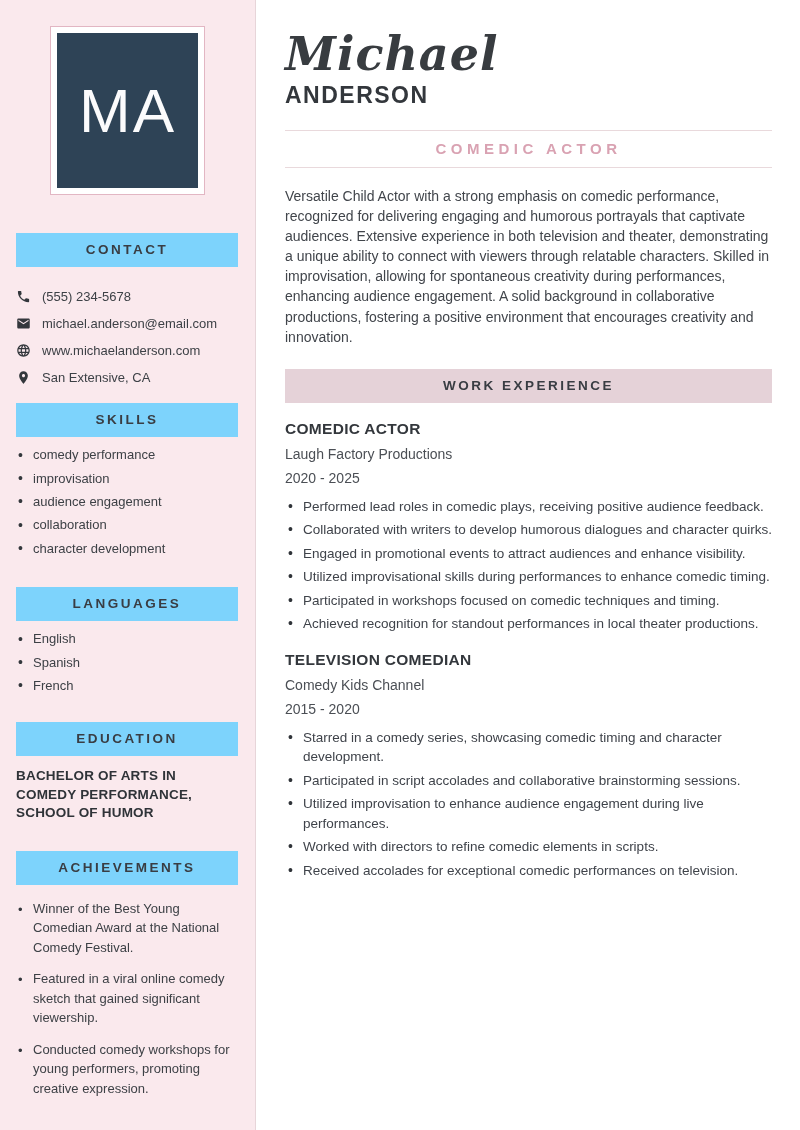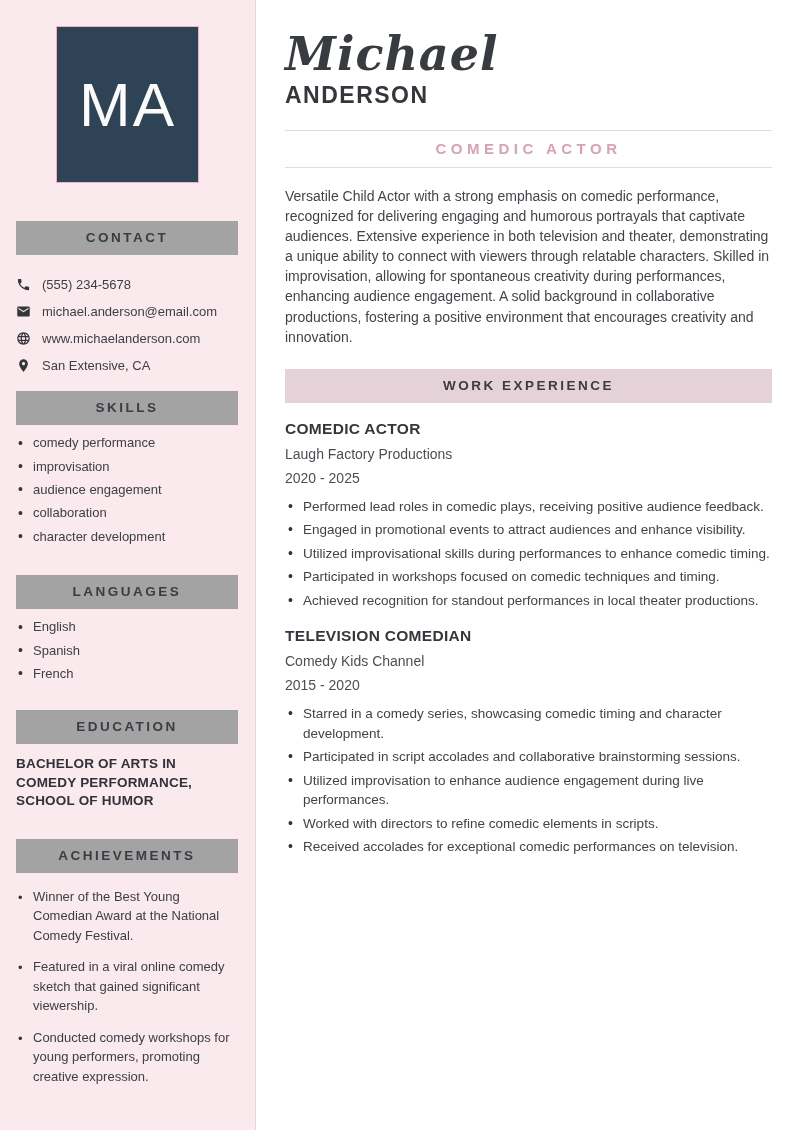--- a/index.html
+++ b/index.html
@@ -16,32 +16,33 @@
     width:256px;min-width:256px;height:1130px;
     background:#fae9ed;
     border-right:1px solid #e7d5d9;
     box-sizing:border-box;
     overflow:hidden;
   }
   .photo-frame{
     width:141px;margin:26px auto 0;
     background:#ffffff;
     border:1px solid #e2b6c3;
+    padding:6px;
   }
   .monogram{
     width:141px;height:155px;
     background:#2e4356;
     color:#fbfbfc;
     display:flex;align-items:center;justify-content:center;
     font-size:62px;font-weight:500;letter-spacing:2px;
   }
   .side-title{
     margin:0 17px 0 16px;
     height:34px;line-height:34px;
-    background:#a3a3a3;
+    background:#7dd3fc;
     text-align:center;
     font-size:13.5px;font-weight:bold;letter-spacing:2.5px;
     color:#393d43;
   }
   .mt-contact{margin-top:38px;}
   .mt-skills{margin-top:18px;}
   .mt-langs{margin-top:27px;}
   .mt-edu{margin-top:25px;}
   .mt-ach{margin-top:28px;}
 
@@ -217,20 +218,21 @@
     <p class="summary">Versatile Child Actor with a strong emphasis on comedic performance, recognized for delivering engaging and humorous portrayals that captivate audiences. Extensive experience in both television and theater, demonstrating a unique ability to connect with viewers through relatable characters. Skilled in improvisation, allowing for spontaneous creativity during performances, enhancing audience engagement. A solid background in collaborative productions, fostering a positive environment that encourages creativity and innovation.</p>
 
     <div class="section-bar">WORK EXPERIENCE</div>
 
     <section class="job">
       <h3 class="job-title">COMEDIC ACTOR</h3>
       <div class="job-company">Laugh Factory Productions</div>
       <div class="job-dates">2020 - 2025</div>
       <ul class="job-bullets">
         <li>Performed lead roles in comedic plays, receiving positive audience feedback.</li>
+        <li>Collaborated with writers to develop humorous dialogues and character quirks.</li>
         <li>Engaged in promotional events to attract audiences and enhance visibility.</li>
         <li>Utilized improvisational skills during performances to enhance comedic timing.</li>
         <li>Participated in workshops focused on comedic techniques and timing.</li>
         <li>Achieved recognition for standout performances in local theater productions.</li>
       </ul>
     </section>
 
     <section class="job job2">
       <h3 class="job-title">TELEVISION COMEDIAN</h3>
       <div class="job-company">Comedy Kids Channel</div>

